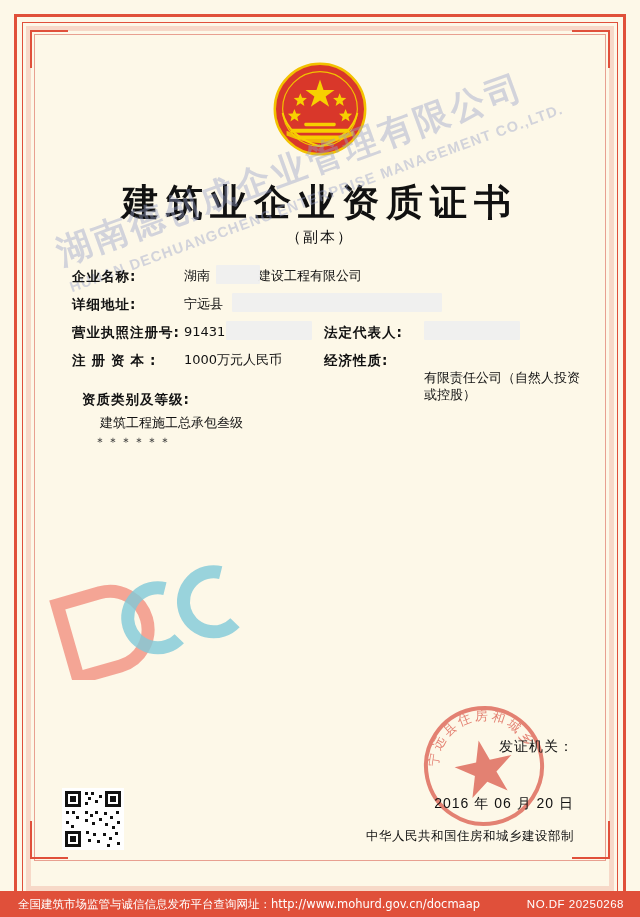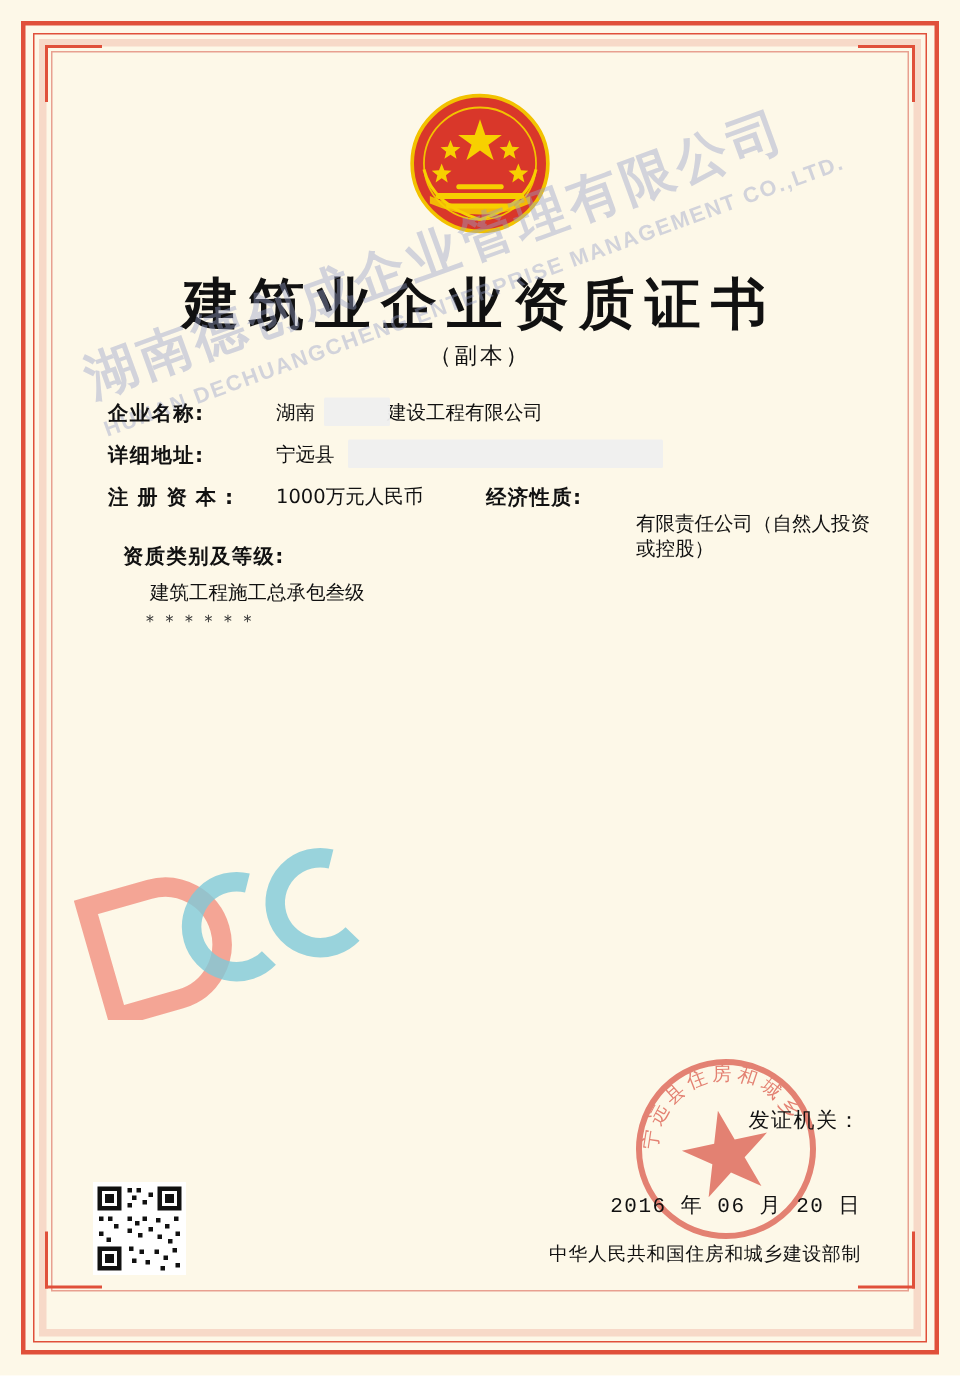--- a/index.html
+++ b/index.html
@@ -228,21 +228,21 @@
     top: 738px;
     font-family: "DejaVu Sans", sans-serif;
     font-size: 14px;
     letter-spacing: 1px;
     color: #111;
   }
   .issue-date {
     position: absolute;
     right: 66px;
     top: 795px;
-    font-family: Liberation Mono, monospace;
+    font-family: Liberation Sans, sans-serif;
     font-size: 14px;
     letter-spacing: 1px;
     color: #111;
   }
   .maker {
     position: absolute;
     right: 66px;
     top: 828px;
     font-family: "DejaVu Sans", sans-serif;
     font-size: 12.5px;
@@ -350,20 +350,26 @@
   <div class="fields">
 
     <div class="row">
       <span class="lbl">企业名称:</span><span class="val">湖南</span><span class="redact" style="left:144px; top:3px; width:44px; height:19px;"></span><span class="val" style="margin-left:48px;">建设工程有限公司</span>
     </div>
 
     <div class="row">
       <span class="lbl">详细地址:</span><span class="val">宁远县</span><span class="redact" style="left:160px; top:3px; width:210px; height:19px;"></span>
     </div>
 
+    <div class="row">
+      <span class="lbl">营业执照注册号:</span><span class="val">91431</span><span class="redact" style="left:154px; top:3px; width:86px; height:19px;"></span>
+      <span class="rightlbl">法定代表人:</span>
+      <span class="redact" style="left:352px; top:3px; width:96px; height:19px;"></span>
+      <span class="rightval"></span>
+    </div>
 
     <div class="row" style="height:34px;">
       <span class="lbl sp">注册资本:</span><span class="val">1000万元人民币</span>
       <span class="rightlbl">经济性质:</span>
       <span class="rightval two">有限责任公司（自然人投资或控股）</span>
     </div>
 
 
     <div class="qual-row" style="margin-top:6px;margin-left:10px;">
       <span class="qual-lbl">资质类别及等级:</span>
@@ -427,14 +433,18 @@
         <rect x="26" y="51" width="3" height="3"></rect>
       <rect x="35" y="52" width="3" height="3"></rect>
         <rect x="41" y="45" width="3" height="3"></rect>
         <rect x="47" y="49" width="3" height="3"></rect>
       <rect x="53" y="44" width="3" height="3"></rect>
         <rect x="55" y="54" width="3" height="3"></rect>
         <rect x="45" y="56" width="3" height="3"></rect>
     </g>
   </svg>
 
+  <div class="footer">
+    <span class="footer-left">全国建筑市场监管与诚信信息发布平台查询网址：http://www.mohurd.gov.cn/docmaap</span>
+    <span class="footer-right">NO.DF 20250268</span>
+  </div>
 
 </div>
 
 </body></html>

